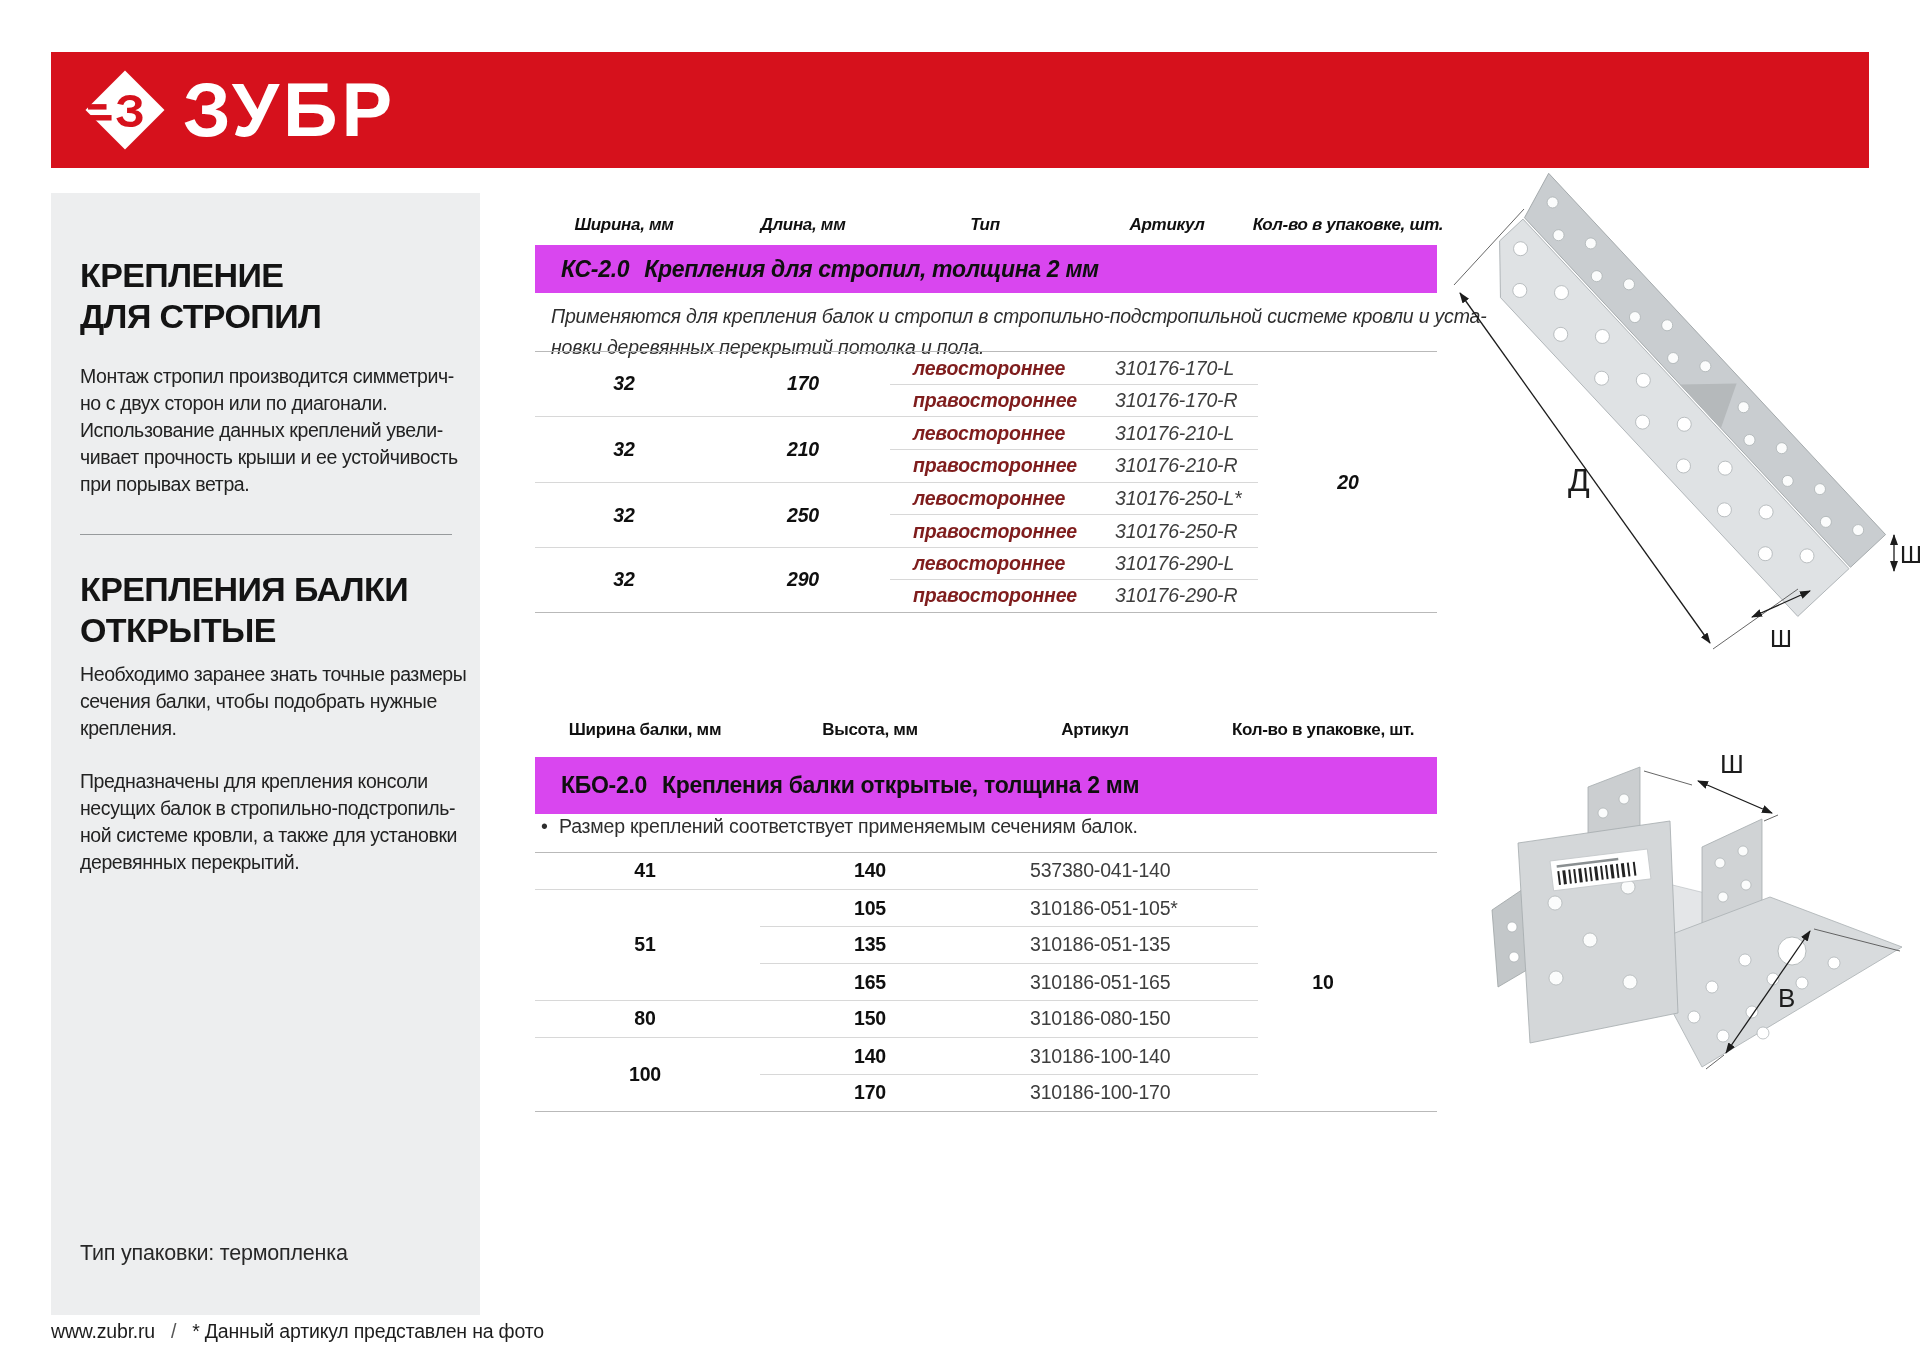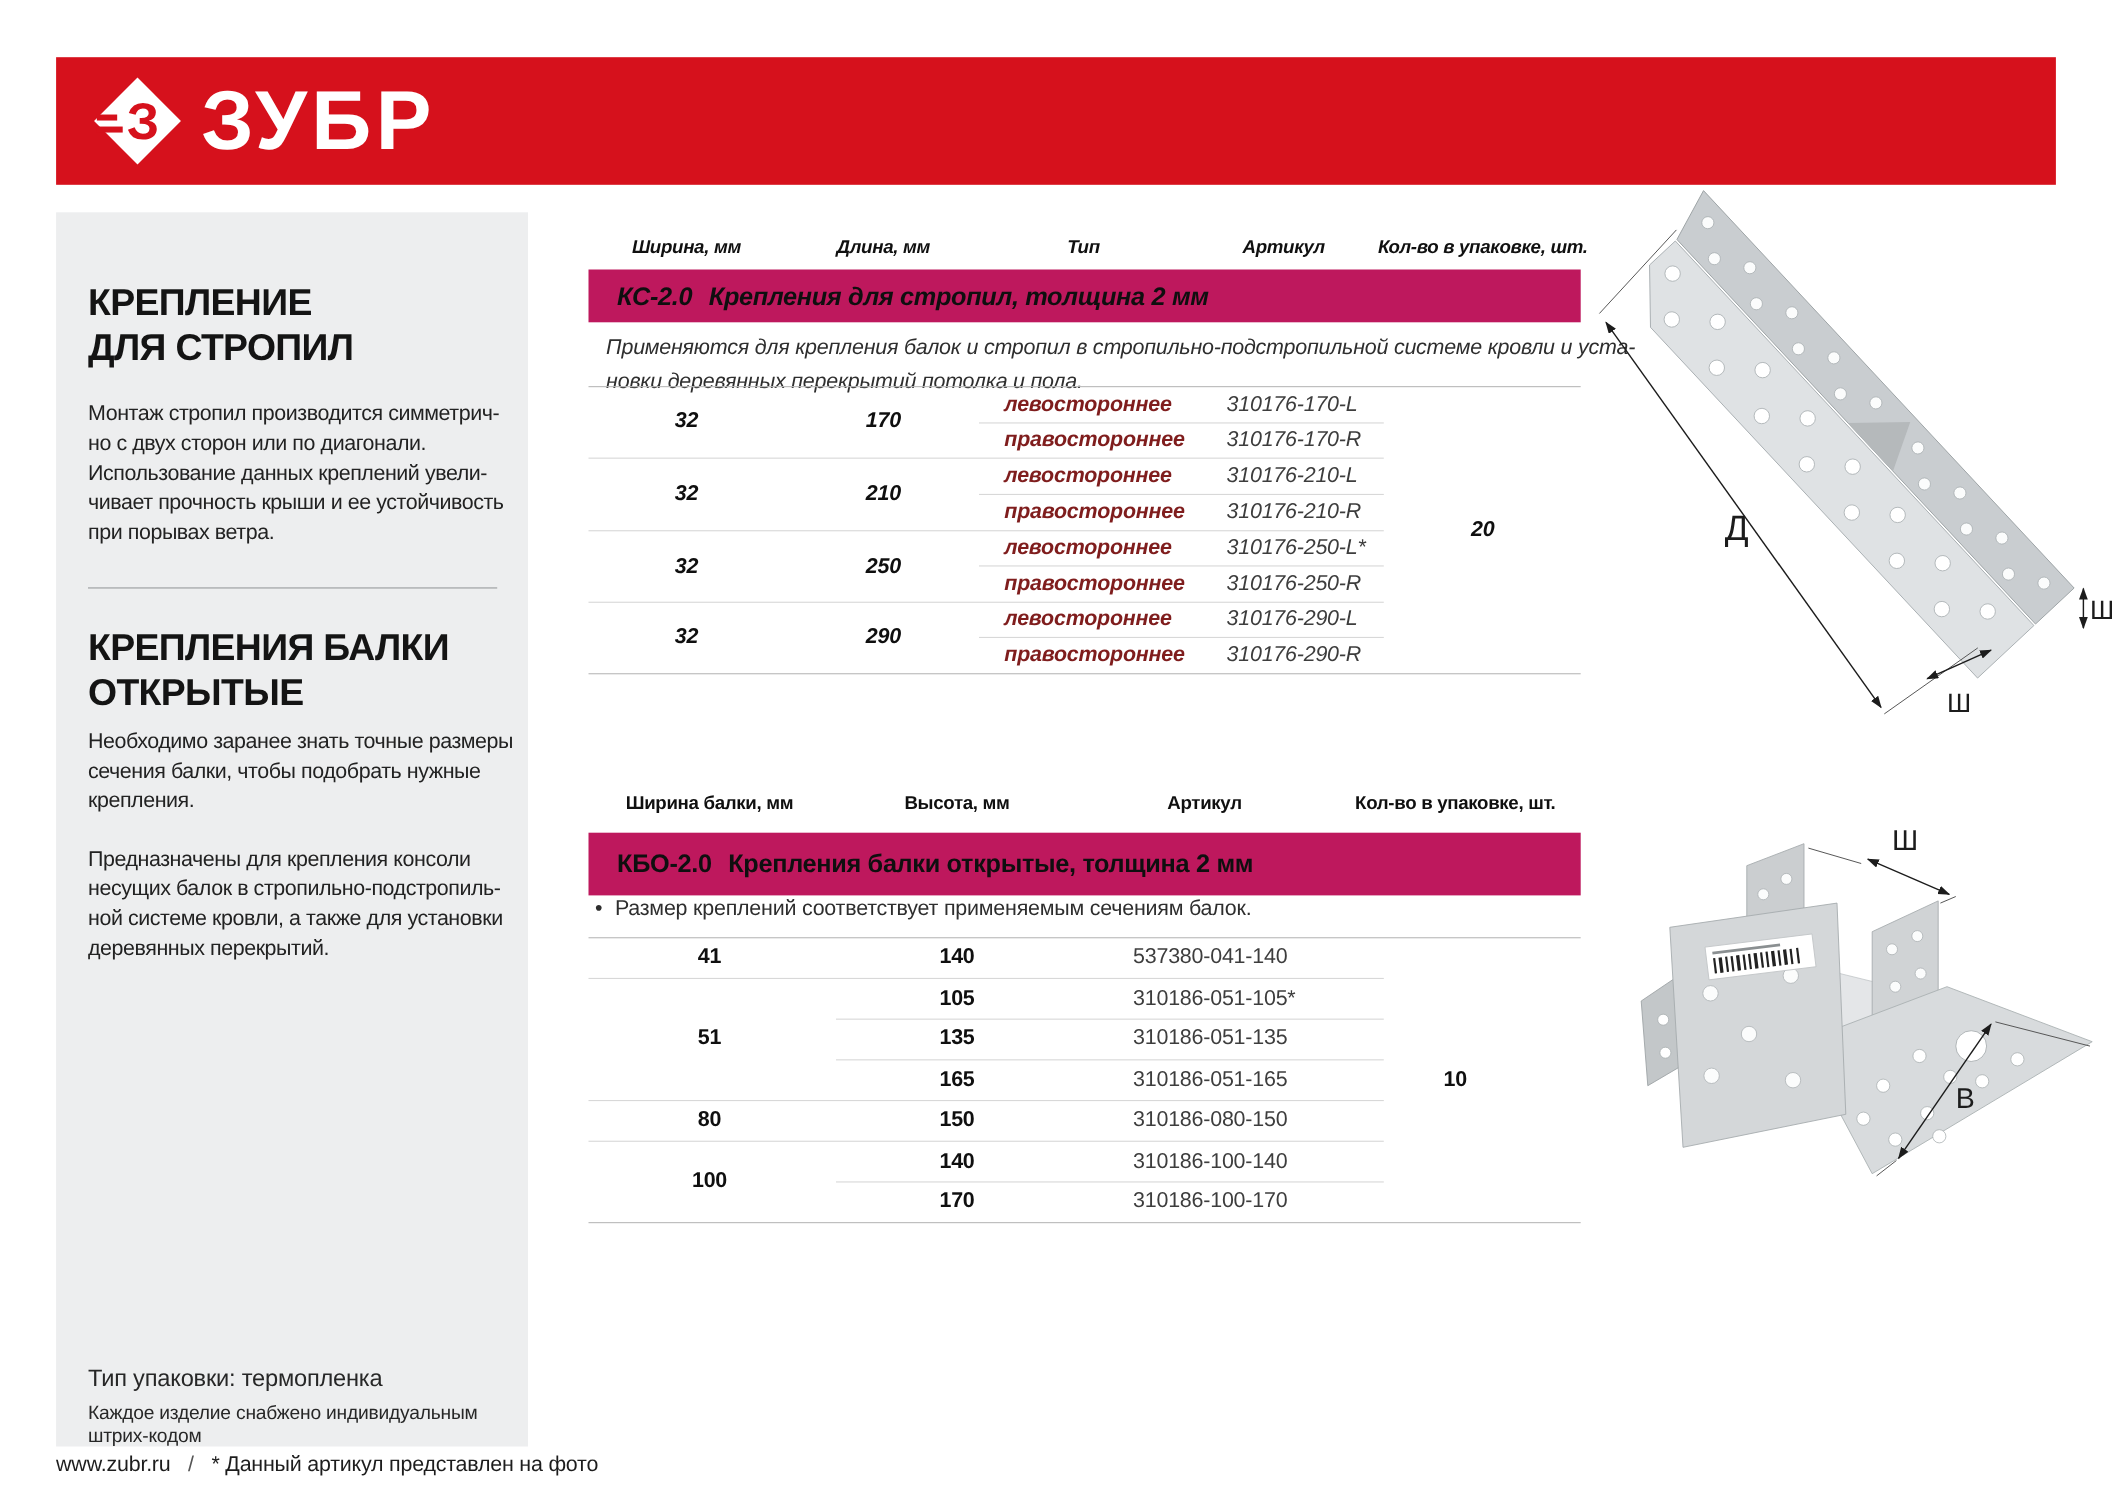--- a/index.html
+++ b/index.html
@@ -22,21 +22,21 @@
   .sb-pack-2{margin-top:8px;font-size:17.5px;color:#272727;letter-spacing:-0.2px;}
   
   .footer{position:absolute;left:51px;top:1320px;font-size:19.5px;color:#1d1d1d;display:flex;gap:16px;letter-spacing:-0.2px;}
   .footer .site{color:#1d1d1d;text-decoration:none;}
   .footer .sep{color:#555;}
   
   .tbl{position:absolute;left:535px;width:902px;}
   #table1{top:215px;height:400px;font-style:italic;}
   #table2{top:720px;height:400px;}
   .th{position:absolute;top:0;font-weight:700;font-size:17px;color:#101010;text-align:center;letter-spacing:-0.3px;}
-  .titlebar{position:absolute;left:0;width:902px;background:#be185d;display:flex;align-items:center;font-weight:800;font-size:23px;color:#0f0f0f;letter-spacing:-0.3px;}
+  .titlebar{position:absolute;left:0;width:902px;background:#d946ef;display:flex;align-items:center;font-weight:800;font-size:23px;color:#0f0f0f;letter-spacing:-0.3px;}
   #table1 .titlebar{top:30px;height:48px;}
   #table2 .titlebar{top:37px;height:57px;}
   .titlebar .code{margin-left:26px;}
   .titlebar .ttl{margin-left:15px;}
   .desc{position:absolute;left:16px;top:86px;font-size:19.5px;line-height:31px;color:#2e2e2e;white-space:pre;letter-spacing:-0.2px;}
   .bullet-row{position:absolute;left:6px;top:95px;font-size:19.5px;color:#2e2e2e;display:flex;letter-spacing:-0.2px;}
   .bullet-dot{width:18px;color:#2e2e2e;}
   .hl{position:absolute;height:1px;background:#d8d8d8;}
   .hl.hv{background:#b9b9b9;}
   .cell{position:absolute;transform:translateY(-50%);font-size:19.5px;white-space:nowrap;letter-spacing:-0.2px;}
@@ -78,21 +78,20 @@
     <div class="sb-p" style="margin-top:10px;">Необходимо заранее знать точные размеры
 сечения балки, чтобы подобрать нужные
 крепления.</div>
     <div class="sb-p">Предназначены для крепления консоли
 несущих балок в стропильно-подстропиль-
 ной системе кровли, а также для установки
 деревянных перекрытий.</div>
   </div>
   <div class="sb-pack">
     <div class="sb-pack-1">Тип упаковки: термопленка</div>
-    <div class="sb-pack-2">Каждое изделие снабжено индивидуальным штрих-кодом</div>
   </div>
 </div>
 
 <div class="tbl" id="table1">
   <div class="th" style="left:0;width:178px;">Ширина, мм</div>
   <div class="th" style="left:178px;width:180px;">Длина, мм</div>
   <div class="th" style="left:360px;width:180px;">Тип</div>
   <div class="th" style="left:540px;width:184px;">Артикул</div>
   <div class="th" style="left:690px;width:246px;">Кол-во в упаковке, шт.</div>
 

